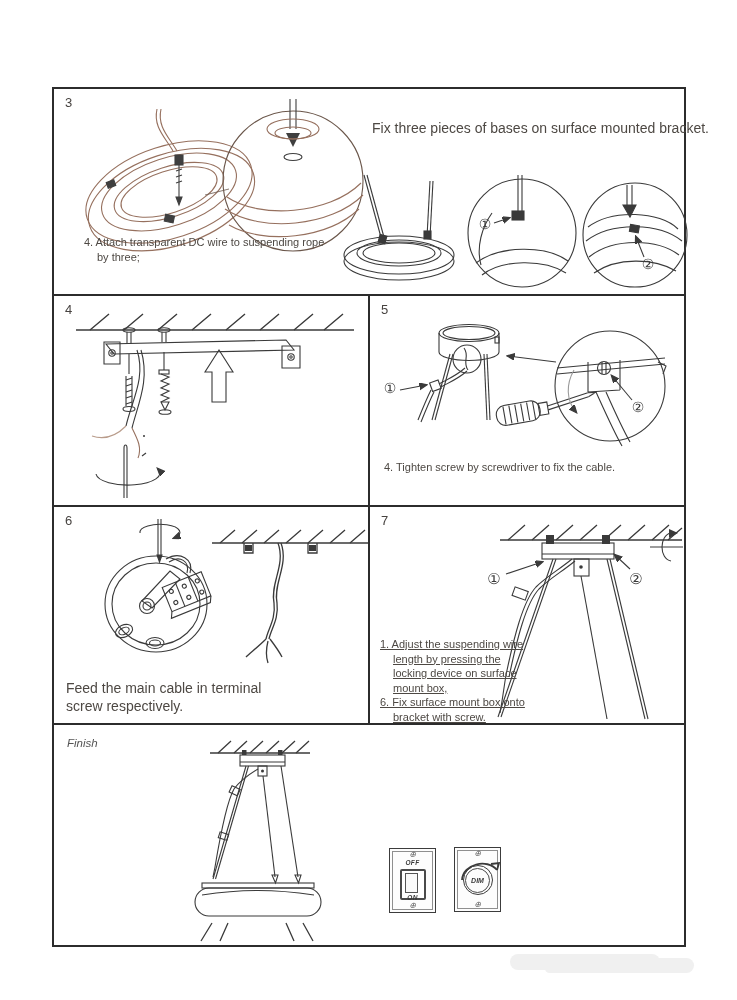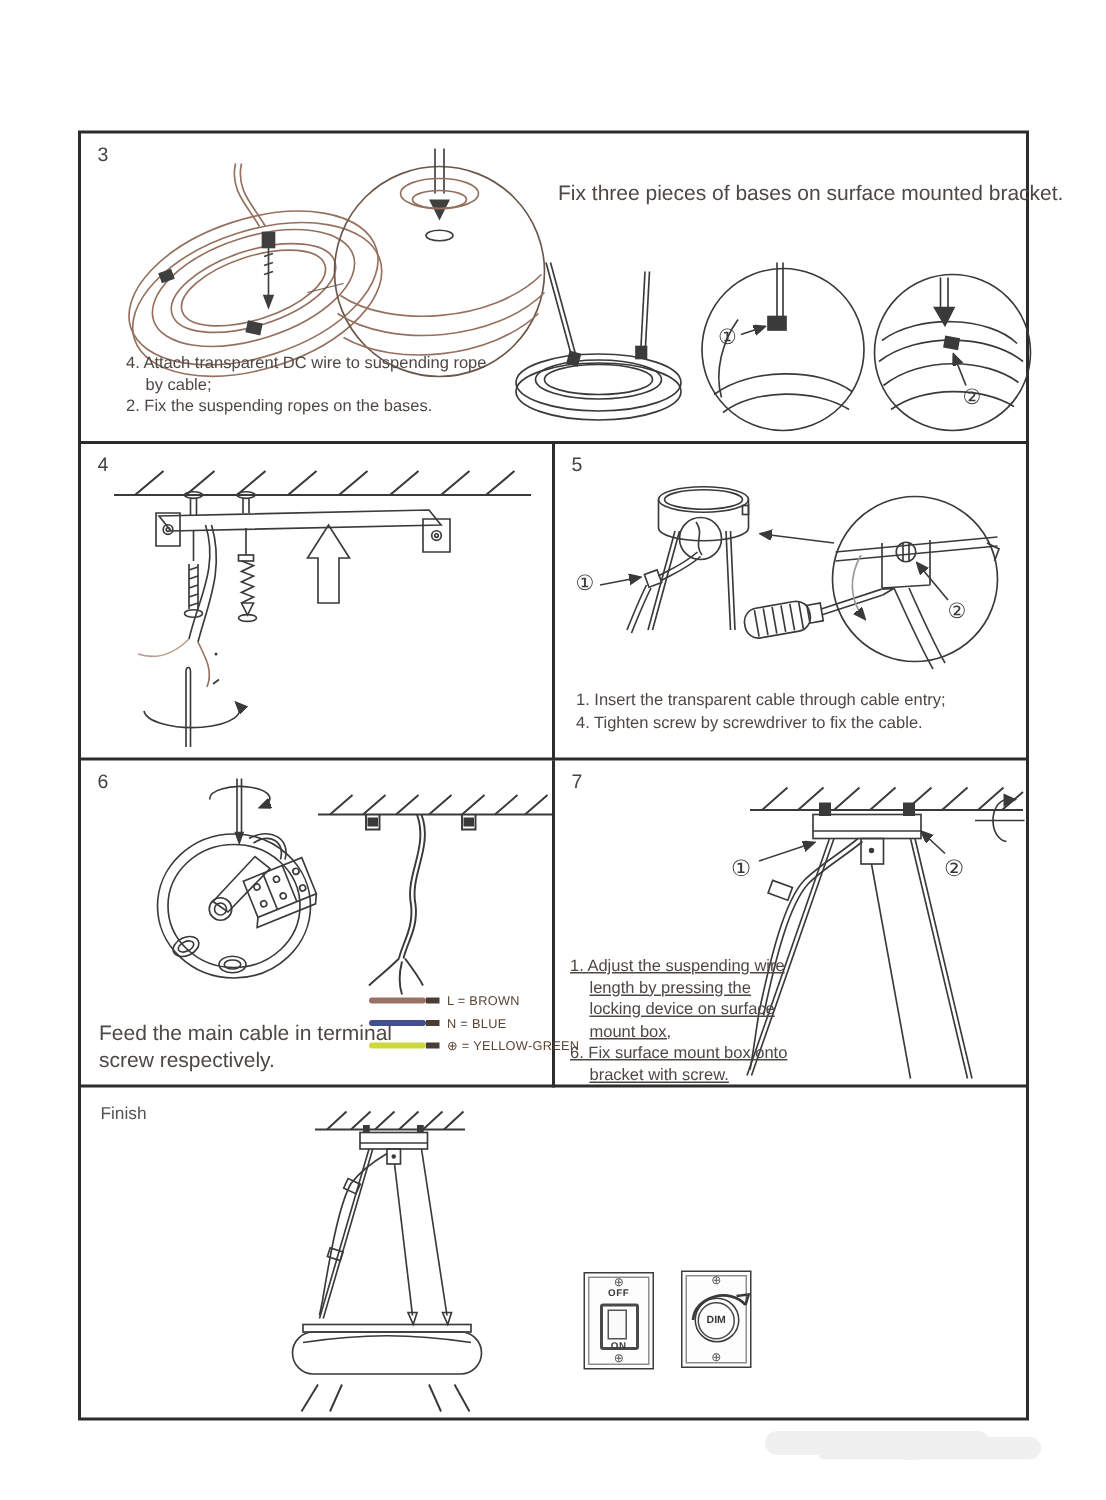--- a/index.html
+++ b/index.html
@@ -6,21 +6,21 @@
   .sheet{position:relative;width:737px;height:1000px;background:#ffffff;overflow:hidden;
          font-family:"Liberation Sans",sans-serif;color:#4d4843;}
   .frame{position:absolute;left:52px;top:87px;width:634px;height:860px;
          border:2px solid #2c2c2c;box-sizing:border-box;}
   .panel{position:absolute;box-sizing:border-box;}
   #p3{left:0;top:0;width:630px;height:207px;border-bottom:2px solid #2c2c2c;}
   #p4{left:0;top:207px;width:316px;height:211px;border-right:2px solid #2c2c2c;border-bottom:2px solid #2c2c2c;}
   #p5{left:316px;top:207px;width:314px;height:211px;border-bottom:2px solid #2c2c2c;}
   #p6{left:0;top:418px;width:316px;height:218px;border-right:2px solid #2c2c2c;border-bottom:2px solid #2c2c2c;}
   #p7{left:316px;top:418px;width:314px;height:218px;border-bottom:2px solid #2c2c2c;}
-  #pf{left:0;top:636px;width:630px;height:220px;}
+  #pf{left:0;top:636px;width:630px;height:220px;font-style:italic;}
   .pnum{position:absolute;left:11px;top:6px;font-size:13px;color:#474340;}
   .abs{position:absolute;}
   .cap{font-size:14px;line-height:1.3;}
   .steps p{margin:0;padding-left:13px;text-indent:-13px;font-size:11px;line-height:1.32;}
   .nowrap{white-space:nowrap;}
   svg{display:block;overflow:visible;}
   svg text{font-family:"Liberation Sans",sans-serif;}
   
   .lg-row{display:flex;align-items:center;height:15px;}
   .lg-swatch{width:38px;height:4px;border-radius:2px;}
@@ -85,22 +85,21 @@
             <path d="M156,112 C192,136 262,130 294,98"></path>
             <path d="M160,128 C195,148 258,142 290,112"></path>
           </g>
         </svg>
       </div>
 
       <div class="abs cap nowrap" style="left:318px;top:30px;">Fix three pieces of bases on surface mounted bracket.</div>
 
       <div class="abs steps" style="left:30px;top:146px;">
         <p><span>4. Attach transparent DC wire to suspending rope</span><br>
-           <span>by cable;</span></p>
-        <p>2. Fix the suspending ropes on the bases.</p>
+           <span>by three;</span></p>
       </div>
 
       <div class="abs" style="left: 288px; top: 76px; color: rgb(58, 58, 58);">
         <svg width="332" height="130" viewBox="0 0 332 130" fill="none" stroke="currentColor" stroke-width="1.1">
           <defs>
             <marker id="a3" markerWidth="8" markerHeight="8" refX="6" refY="3" orient="auto">
               <path d="M0,0 L7,3 L0,6 Z" fill="#3a3a3a"></path>
             </marker>
           </defs>
           <g>
@@ -256,21 +255,20 @@
             <path d="M198,58 C190,72 190,88 200,100" stroke="#9a9a9a" marker-end="url(#a5)"></path>
             <path d="M230,80 C238,98 246,116 254,130"></path>
             <path d="M220,80 C230,102 238,120 246,134"></path>
             <path d="M282,50 l8,4 l-3,8"></path>
             <text x="262" y="100" font-size="14" fill="#3a3a3a" stroke="none" text-anchor="middle">②</text>
             <line x1="256" y1="88" x2="236" y2="64" marker-end="url(#a5)"></line>
           </g>
         </svg>
       </div>
       <div class="abs steps" style="left:14px;top:164px;">
-        <p class="nowrap">1. Insert the transparent cable through cable entry;</p>
         <p class="nowrap">4. Tighten screw by screwdriver to fix the cable.</p>
       </div>
     </section>
 
     <section class="panel" id="p6">
       <span class="pnum">6</span>
       <div class="abs" style="left: 0px; top: 0px; color: rgb(58, 58, 58);">
         <svg width="316" height="218" viewBox="0 0 316 218" fill="none" stroke="currentColor" stroke-width="1.1">
           <defs>
             <marker id="a6" markerWidth="8" markerHeight="8" refX="6" refY="3" orient="auto">
@@ -317,37 +315,20 @@
             <rect x="255" y="38" width="7" height="6" fill="#3a3a3a" stroke="none"></rect>
             <path d="M224,36 C232,58 216,76 220,96 C222,112 214,122 212,132"></path>
             <path d="M227,36 C235,58 219,76 223,96 C225,112 217,122 215,132"></path>
             <path d="M212,132 C204,140 196,146 192,150"></path>
             <path d="M214,134 C212,142 212,150 214,156"></path>
             <path d="M216,132 C222,140 226,146 228,150"></path>
           </g>
         </svg>
       </div>
 
-      <div class="abs" style="left:192px;top:152px;">
-        <div class="lg-row">
-          <span class="lg-swatch" style="background-color: rgb(154, 113, 100);"></span>
-          <span class="lg-tip" style="background-color: rgb(74, 61, 51);"></span>
-          <span class="lg-label">L = BROWN</span>
-        </div>
-        <div class="lg-row">
-          <span class="lg-swatch" style="background-color: rgb(66, 81, 142);"></span>
-          <span class="lg-tip" style="background-color: rgb(74, 61, 51);"></span>
-          <span class="lg-label">N = BLUE</span>
-        </div>
-        <div class="lg-row">
-          <span class="lg-swatch" style="background-color: rgb(205, 216, 63);"></span>
-          <span class="lg-tip" style="background-color: rgb(74, 61, 51);"></span>
-          <span class="lg-label">⊕ = YELLOW-GREEN</span>
-        </div>
-      </div>
       <div class="abs cap" style="left:12px;top:172px;width:215px;">Feed the main cable in terminal screw respectively.</div>
     </section>
 
     <section class="panel" id="p7">
       <span class="pnum">7</span>
       <div class="abs" style="left: 0px; top: 0px; color: rgb(58, 58, 58);">
         <svg width="314" height="218" viewBox="0 0 314 218" fill="none" stroke="currentColor" stroke-width="1.1">
           <defs>
             <marker id="a7" markerWidth="8" markerHeight="8" refX="6" refY="3" orient="auto">
               <path d="M0,0 L7,3 L0,6 Z" fill="#3a3a3a"></path>

